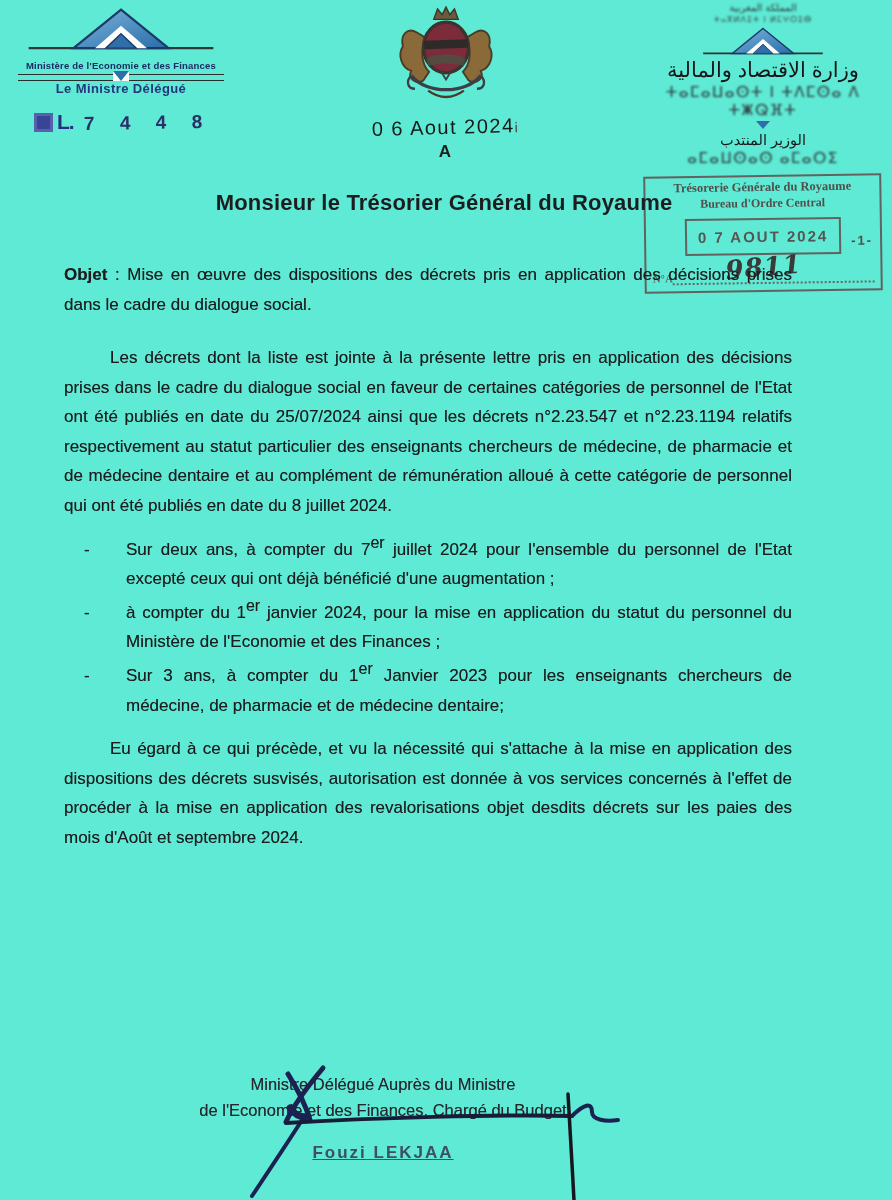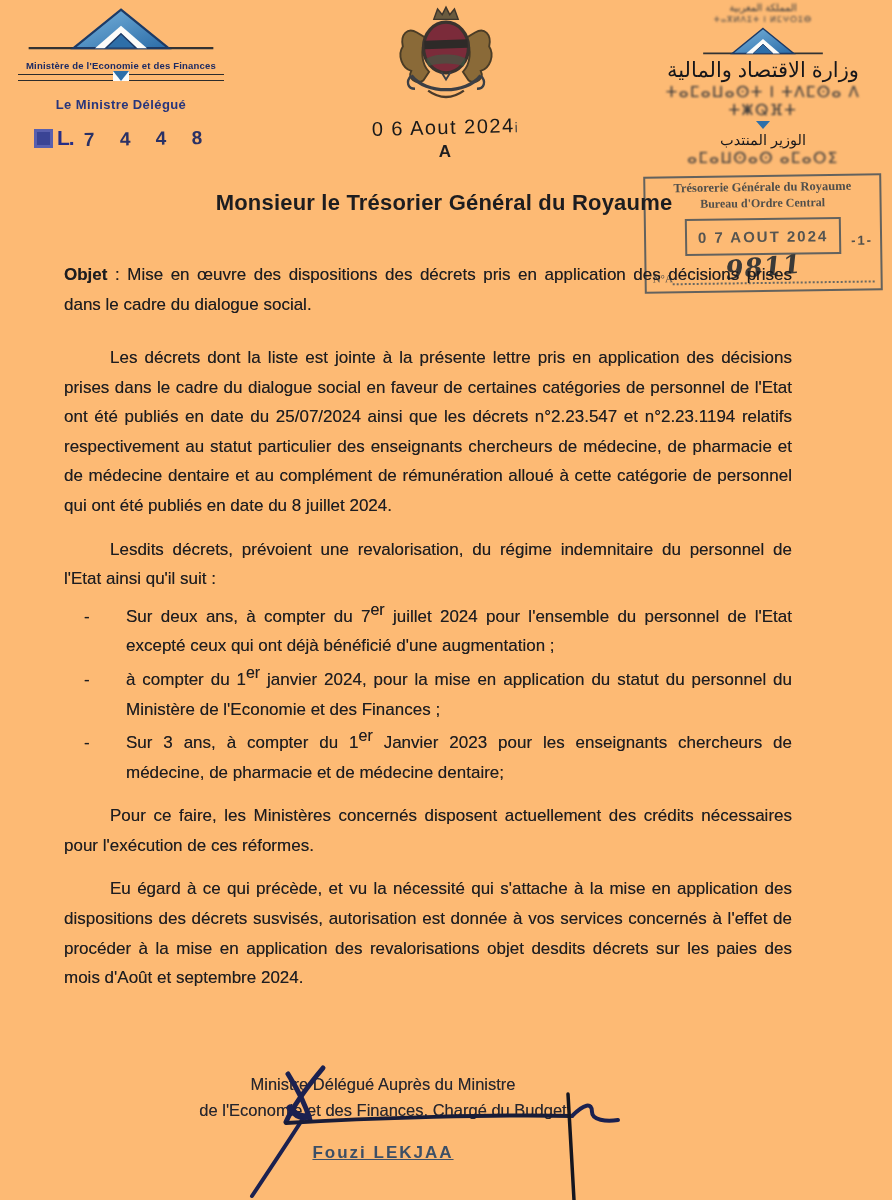--- a/index.html
+++ b/index.html
@@ -1,28 +1,28 @@
 <!DOCTYPE html>
 <html><head>
 <meta charset="utf-8">
 <style>
   html,body{margin:0;padding:0;background:#e8e8e6;}
-  .page{position:relative;width:892px;height:1200px;margin:0 auto;background:#fdba74;
+  .page{position:relative;width:892px;height:1200px;margin:0 auto;background:#5eead4;
         font-family:"Liberation Sans",sans-serif;color:#1d1d20;overflow:hidden;}
 
   
   .lh-left{position:absolute;left:12px;top:6px;width:218px;text-align:center;}
   .logo-fr{display:block;margin:0 auto;}
   .min-name{font-size:9.5px;font-weight:bold;color:#1c2a63;letter-spacing:.2px;margin-top:2px;}
   .double-rule{position:relative;margin:3px auto 0;width:206px;height:5px;
                border-top:1.6px solid #2c2c2c;border-bottom:1.6px solid #2c2c2c;}
   .double-rule .tri{position:absolute;left:50%;top:-4px;transform:translateX(-50%);
                     width:0;height:0;border-left:8px solid transparent;border-right:8px solid transparent;
                     border-top:10px solid #2e6fa9;background:#fcfcfa;}
-  .min-deleg{font-size:13px;font-weight:bold;color:#27357c;margin-top:16px;letter-spacing:.4px;}
+  .min-deleg{font-size:13px;font-weight:bold;color:#27357c;letter-spacing:.4px;}
   .ref-row{margin-top:14px;text-align:left;padding-left:22px;white-space:nowrap;}
   .sq-stamp{display:inline-block;width:19px;height:19px;background:#3a4495;
             box-shadow:inset 0 0 0 3px #585fae;vertical-align:-3px;}
   .ref-prefix{font-size:21px;font-weight:bold;color:#272e86;margin-left:4px;letter-spacing:-1px;}
   .ref-number{font-size:19px;font-weight:bold;color:#2a3165;letter-spacing:10px;margin-left:10px;
               transform:rotate(-1deg);display:inline-block;}
 
   
   .lh-center{position:absolute;left:338px;top:4px;width:215px;text-align:center;}
   .date-stamp{margin-top:6px;font-size:20px;color:#191919;letter-spacing:1.5px;
@@ -154,38 +154,36 @@
     </div>
   </div>
 
   <div class="recipient">Monsieur le Trésorier Général du Royaume</div>
 
   <div class="main">
     <p class="para objet"><span class="label">Objet</span><span> : Mise en œuvre des dispositions des décrets pris en application des décisions prises dans le cadre du dialogue social.</span></p>
 
     <p class="para p1">Les décrets dont la liste est jointe à la présente lettre pris en application des décisions prises dans le cadre du dialogue social en faveur de certaines catégories de personnel de l'Etat ont été publiés en date du 25/07/2024 ainsi que les décrets n°2.23.547 et n°2.23.1194 relatifs respectivement au statut particulier des enseignants chercheurs de médecine, de pharmacie et de médecine dentaire et au complément de rémunération alloué à cette catégorie de personnel qui ont été publiés en date du 8 juillet 2024.</p>
 
-    <p class="para p2">Lesdits décrets, prévoient une revalorisation, du régime indemnitaire du personnel de l'Etat ainsi qu'il suit :</p>
 
     <div class="blist">
       <div class="li">
         <span class="marker">-</span>
         <span class="btext"><span>Sur deux ans, à compter du 7</span><sup>er</sup><span> juillet 2024 pour l'ensemble du personnel de l'Etat excepté ceux qui ont déjà bénéficié d'une augmentation ;</span></span>
       </div>
       <div class="li">
         <span class="marker">-</span>
         <span class="btext"><span>à compter du 1</span><sup>er</sup><span> janvier 2024, pour la mise en application du statut du personnel du Ministère de l'Economie et des Finances ;</span></span>
       </div>
       <div class="li">
         <span class="marker">-</span>
         <span class="btext"><span>Sur 3 ans, à compter du 1</span><sup>er</sup><span> Janvier 2023 pour les enseignants chercheurs de médecine, de pharmacie et de médecine dentaire;</span></span>
       </div>
     </div>
 
-    <p class="para p3">Pour ce faire, les Ministères concernés disposent actuellement des crédits nécessaires pour l'exécution de ces réformes.</p>
 
     <p class="para p4">Eu égard à ce qui précède, et vu la nécessité qui s'attache à la mise en application des dispositions des décrets susvisés,  autorisation est donnée à vos services concernés à l'effet de procéder à la mise en application des revalorisations objet desdits décrets sur les paies des mois d'Août et septembre 2024.</p>
   </div>
 
   <div class="sigblock">
     <div class="sig-t">Ministre Délégué Auprès du Ministre</div>
     <div class="sig-t">de l'Economie et des Finances, Chargé du Budget</div>
     <div class="sig-name">Fouzi LEKJAA</div>
   </div>
 

